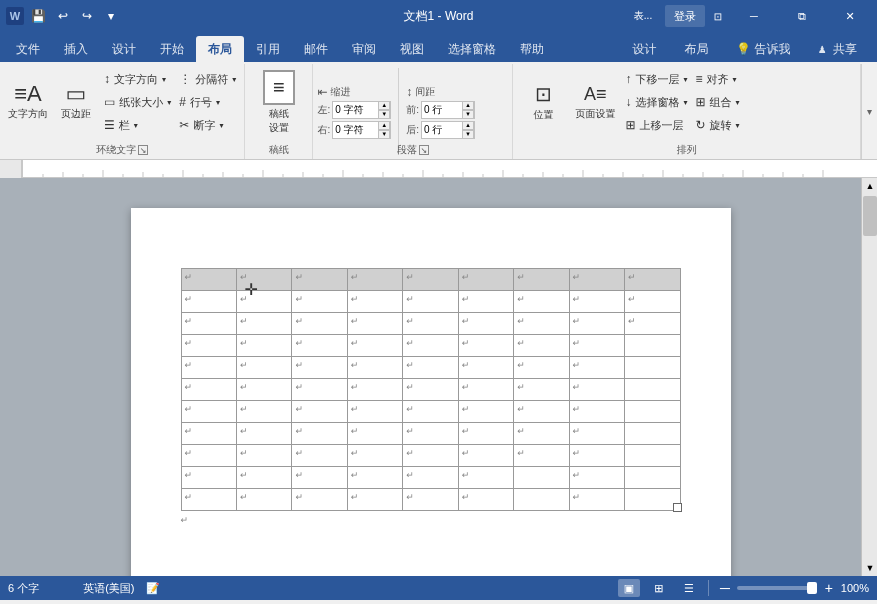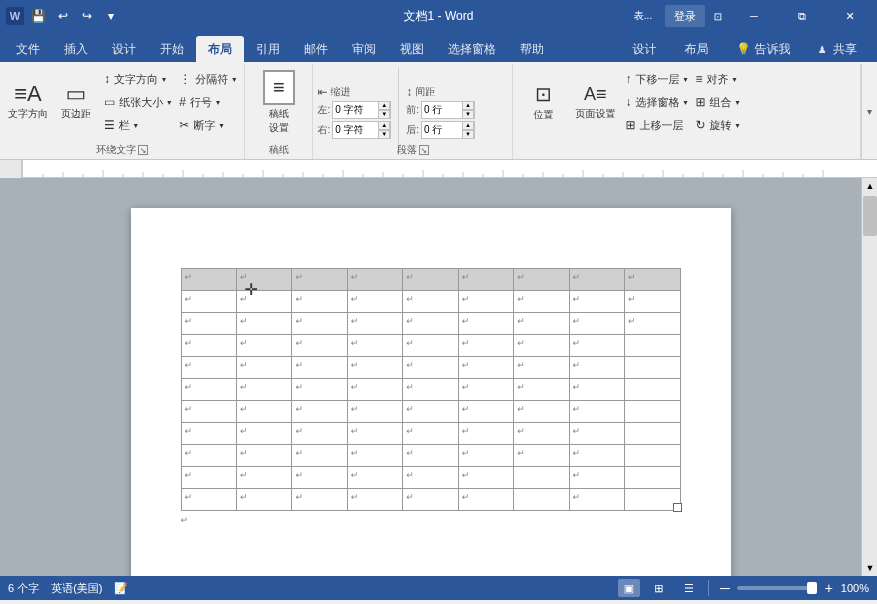--- a/index.html
+++ b/index.html
@@ -477,20 +477,21 @@
           <span>组合</span>
           <span style="font-size:8px;">▾</span>
         </div>
         <div class="ribbon-small-btn">
           <span style="font-size:12px;">↻</span>
           <span>旋转</span>
           <span style="font-size:8px;">▾</span>
         </div>
       </div>
     </div>
+    <div class="ribbon-group-label">排列</div>
   </div>
 
   <div style="width:16px;display:flex;align-items:center;justify-content:center;background:#f0f0f0;border-left:1px solid #d0d0d0;">
     <span style="font-size:10px;color:#666;">▾</span>
   </div>
 </div>
 
 <div class="ruler-h">
   <div class="ruler-corner"></div>
   <div class="ruler-scale">
@@ -696,21 +697,21 @@
     <div class="scroll-btn">▲</div>
     <div style="flex:1;background:#e8e8e8;position:relative;">
       <div style="width:14px;height:40px;background:#c0c0c0;margin:2px auto;border-radius:2px;"></div>
     </div>
     <div class="scroll-btn">▼</div>
   </div>
 </div>
 
 <div class="status-bar">
   <span>6 个字</span>
-  <span style="cursor:pointer;">英语(美国)</span>
+  <span style="cursor:pointer;margin-left:32px;">英语(美国)</span>
   <span style="font-size:11px;">📝</span>
   <div class="status-bar-right">
     <div class="view-btn active" title="页面视图">▣</div>
     <div class="view-btn" title="Web版式视图">⊞</div>
     <div class="view-btn" title="阅读视图">☰</div>
     <div class="divider-v"></div>
     <div style="display:flex;align-items:center;gap:4px;">
       <div style="width:16px;height:16px;display:flex;align-items:center;justify-content:center;cursor:pointer;color:white;font-size:14px;">─</div>
       <div style="width:80px;height:4px;background:rgba(255,255,255,0.35);border-radius:2px;position:relative;cursor:pointer;">
         <div style="position:absolute;right:0;top:-4px;width:10px;height:12px;background:white;border-radius:2px;"></div>

